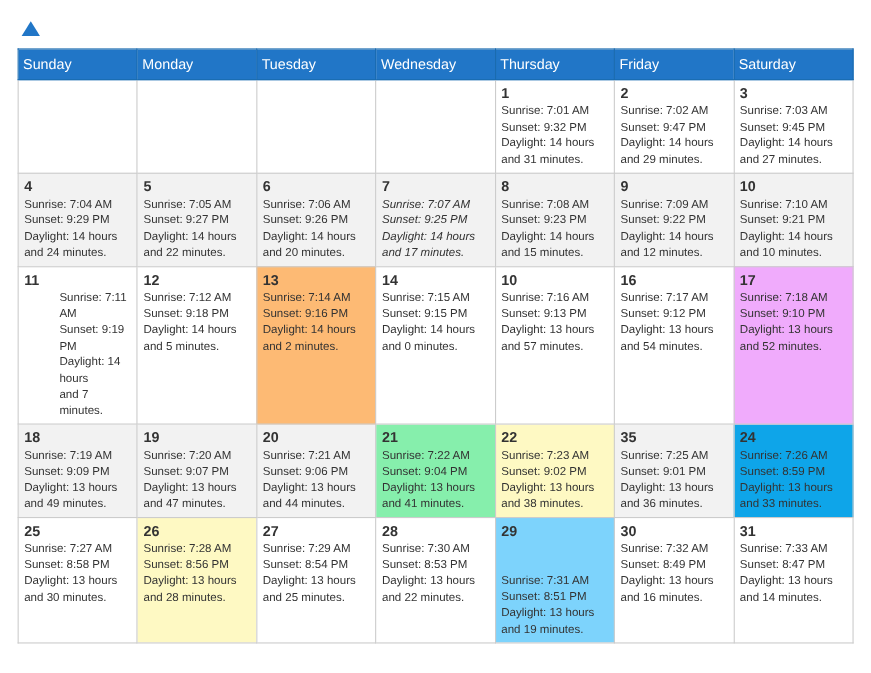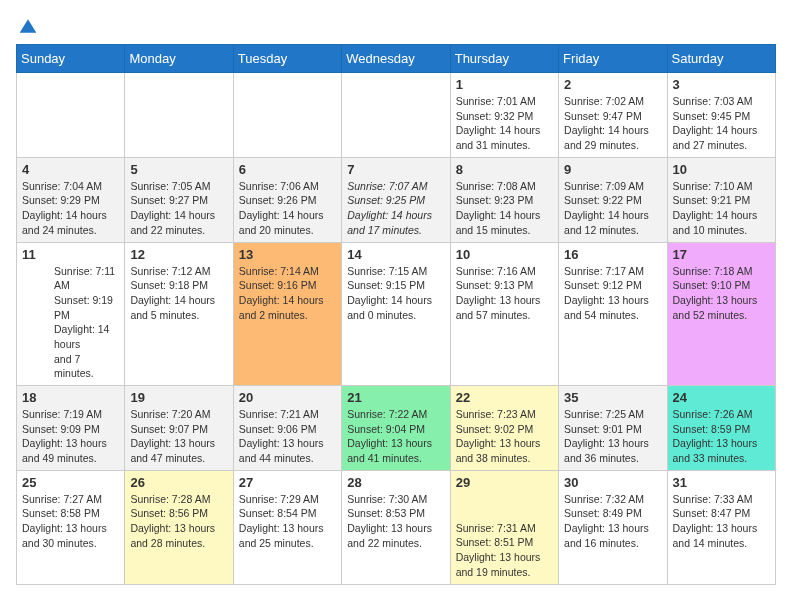--- a/index.html
+++ b/index.html
@@ -298,21 +298,21 @@
 Daylight: 13 hours
 and 38 minutes.</div>
         </td>
         <td style="background: rgb(242, 242, 242);">
           <span class="day-num">35</span>
           <div class="day-detail" style="white-space: pre-line;">Sunrise: 7:25 AM
 Sunset: 9:01 PM
 Daylight: 13 hours
 and 36 minutes.</div>
         </td>
-        <td style="background: #5eead4;">
+        <td style="background: #0ea5e9;">
           <span class="day-num">24</span>
           <div class="day-detail" style="white-space: pre-line;">Sunrise: 7:26 AM
 Sunset: 8:59 PM
 Daylight: 13 hours
 and 33 minutes.</div>
         </td>
       </tr>
       <tr>
         <td style="background: rgb(255, 255, 255);">
           <span class="day-num">25</span>
@@ -335,21 +335,21 @@
 Daylight: 13 hours
 and 25 minutes.</div>
         </td>
         <td style="background: rgb(255, 255, 255);">
           <span class="day-num">28</span>
           <div class="day-detail" style="white-space: pre-line;">Sunrise: 7:30 AM
 Sunset: 8:53 PM
 Daylight: 13 hours
 and 22 minutes.</div>
         </td>
-        <td style="background: #fef9c3;">
+        <td style="background: #7dd3fc;">
           <span class="day-num">29</span>
           <div class="day-detail" style="white-space: pre-line; margin-top: 31px;">Sunrise: 7:31 AM
 Sunset: 8:51 PM
 Daylight: 13 hours
 and 19 minutes.</div>
         </td>
         <td style="background: rgb(255, 255, 255);">
           <span class="day-num">30</span>
           <div class="day-detail" style="white-space: pre-line;">Sunrise: 7:32 AM
 Sunset: 8:49 PM

